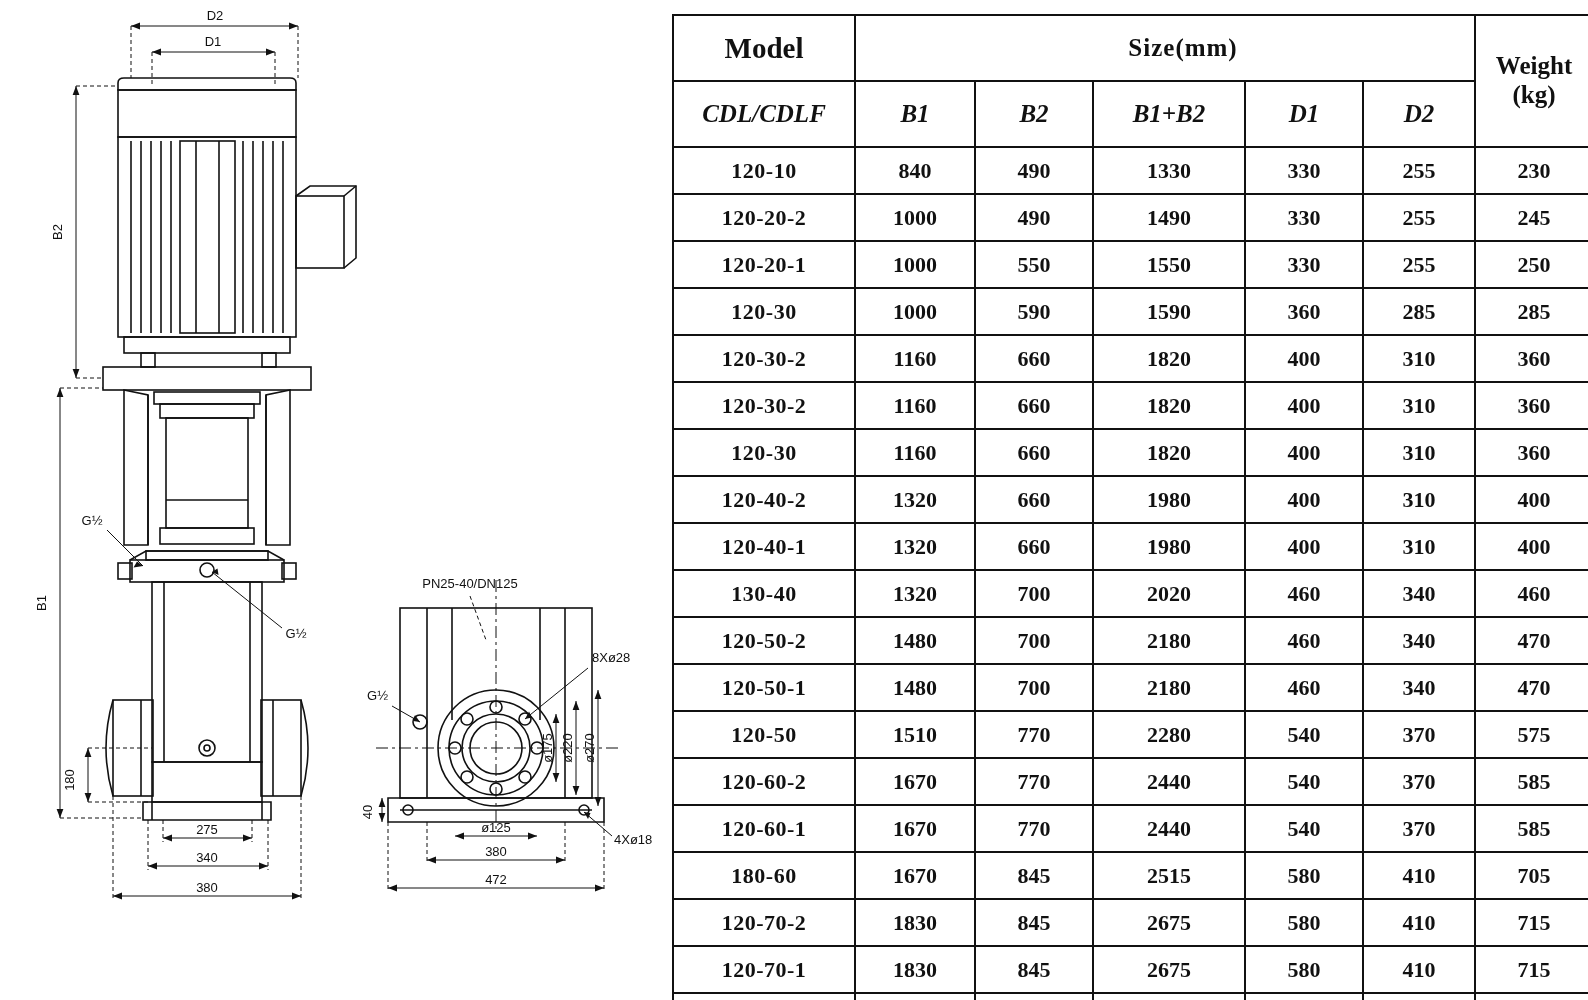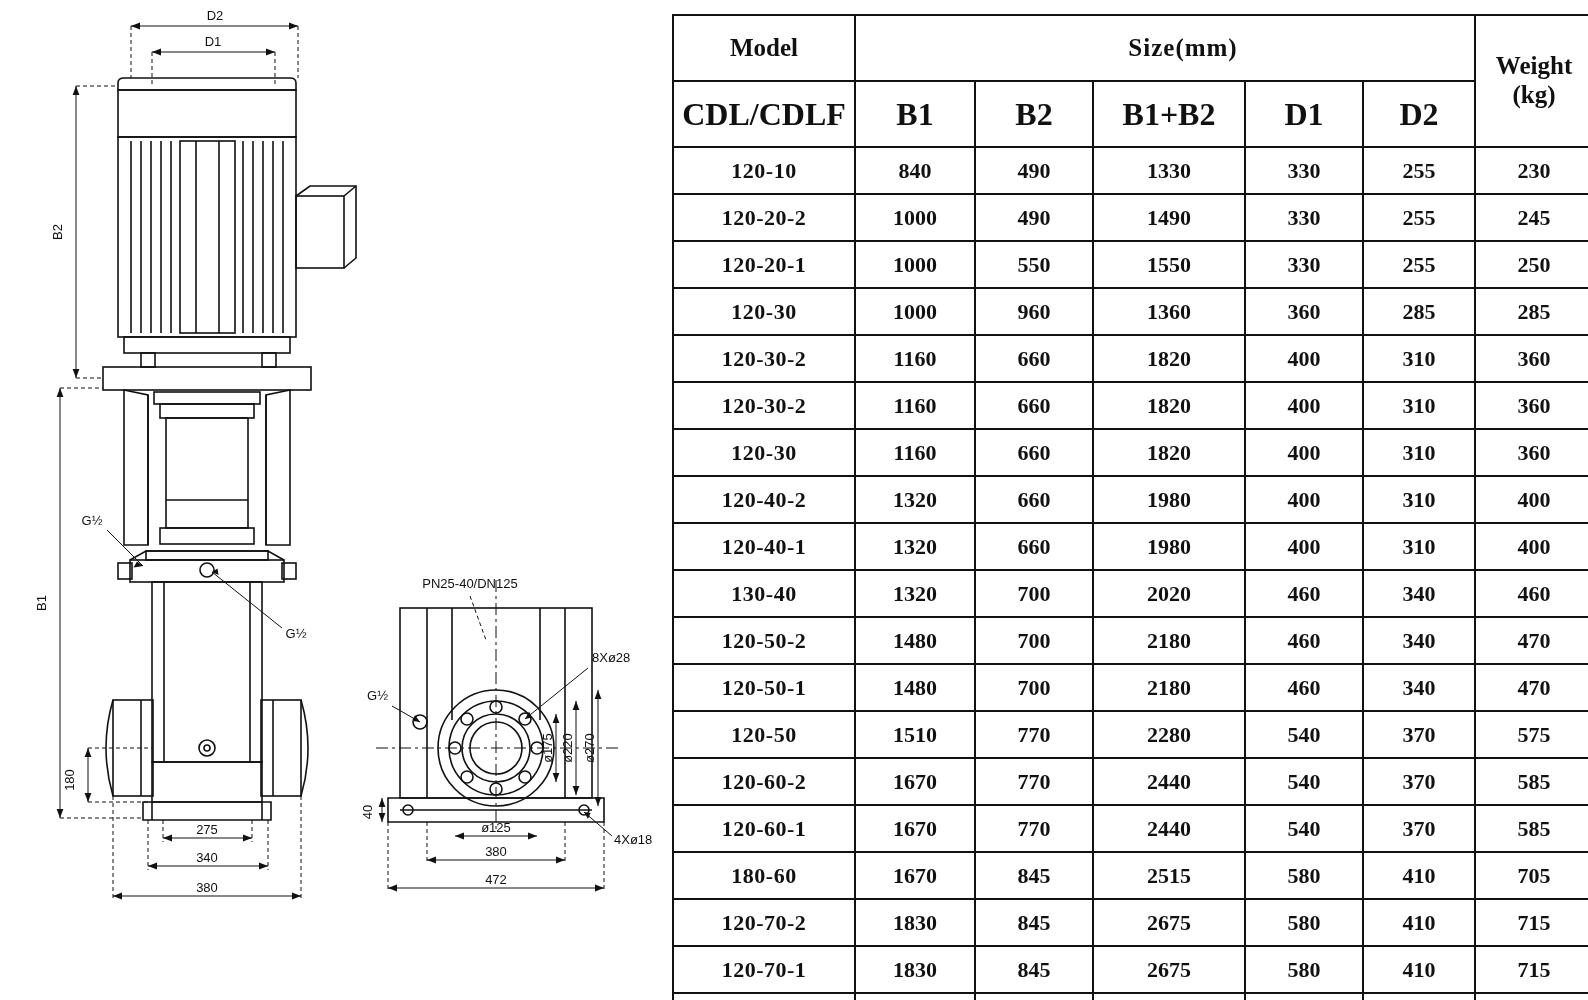--- a/index.html
+++ b/index.html
@@ -45,37 +45,38 @@
     table-layout: fixed;
     font-family: "Liberation Serif", serif;
   }
   table.spec th, table.spec td {
     border: 2px solid #111;
     text-align: center;
     vertical-align: middle;
     font-weight: bold;
   }
   table.spec th.hdr-model {
-    font-size: 25px;
+    font-size: 29px;
     height: 62px;
   }
   table.spec th.hdr-size {
     font-size: 25px;
     height: 62px;
     letter-spacing: 1px;
     padding-left: 37px;
   }
   table.spec th.hdr-weight {
     font-size: 25px;
     line-height: 1.15;
     height: 124px;
   }
   table.spec th.sub {
-    font-size: 32px;
+    font-size: 25px;
     height: 62px;
+    font-style: italic;
   }
   table.spec td {
     font-size: 22px;
     height: 43px;
   }
   td.model-cell {
     font-size: 22px;
     letter-spacing: 0.5px;
   }
   col.c-model { width: 182px; }
@@ -382,22 +383,22 @@
             <td>1000</td>
             <td>550</td>
             <td>1550</td>
             <td>330</td>
             <td>255</td>
             <td>250</td>
           </tr>
           <tr>
             <td class="model-cell">120-30</td>
             <td>1000</td>
-            <td>960</td>
-            <td>1360</td>
+            <td>590</td>
+            <td>1590</td>
             <td>360</td>
             <td>285</td>
             <td>285</td>
           </tr>
           <tr>
             <td class="model-cell">120-30-2</td>
             <td>1160</td>
             <td>660</td>
             <td>1820</td>
             <td>400</td>

